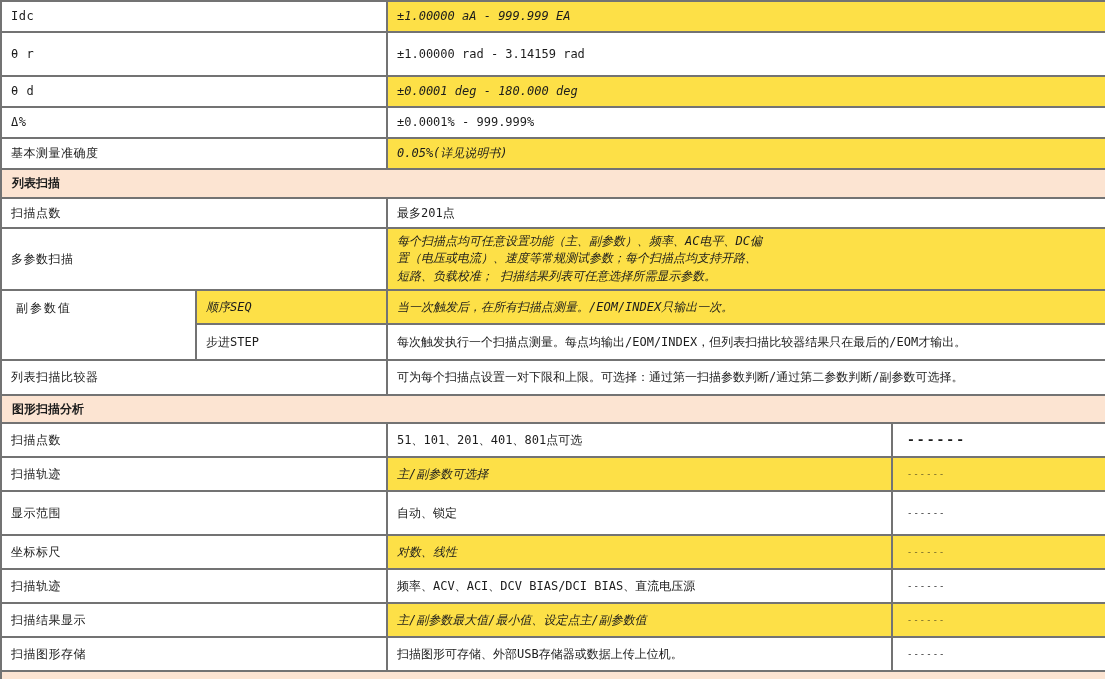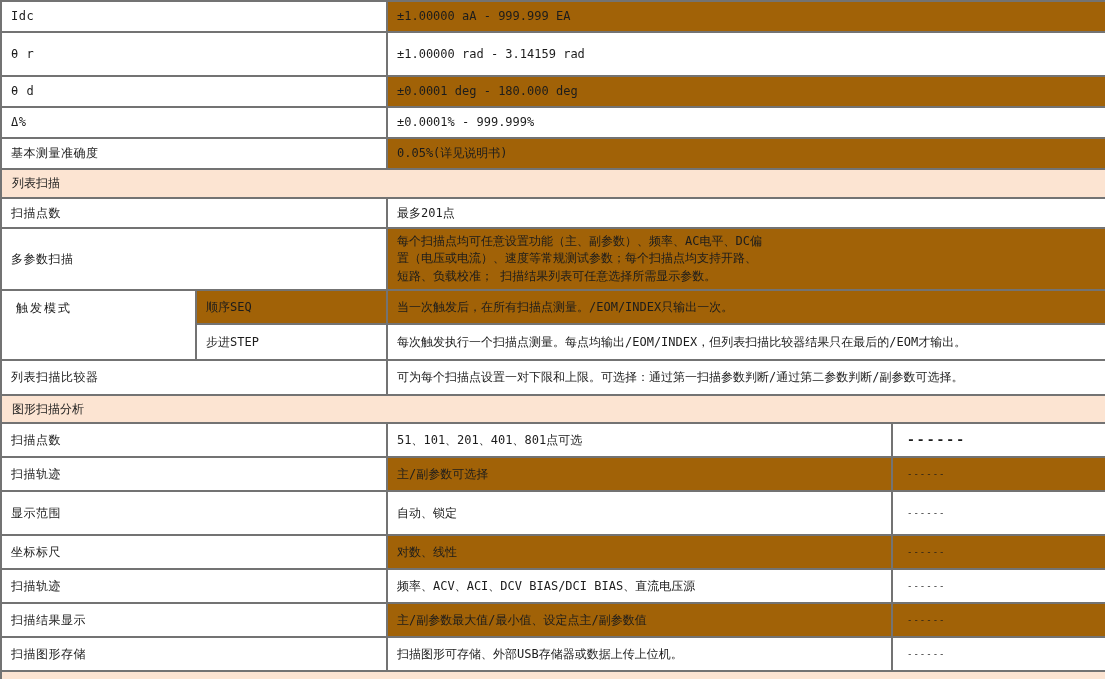--- a/index.html
+++ b/index.html
@@ -17,24 +17,25 @@
     color: #1c1c1c;
   }
   .spec-table td {
     border: 2px solid #737373;
     padding: 2px 6px 2px 9px;
     vertical-align: middle;
     overflow: hidden;
     background: #ffffff;
     line-height: 1.35;
   }
-  .spec-table td.shaded { background: #a16207; }
+  .spec-table td.shaded { background: #fde047; font-style: italic; }
   .spec-table td.section-hd {
     background: #fce4d2;
     padding-left: 10px;
+    font-weight: bold;
   }
   td.multiline {
     white-space: pre-line;
     line-height: 1.45;
   }
   td.trigger-label {
     vertical-align: top;
     padding-top: 9px;
     padding-left: 14px;
     letter-spacing: 2px;
@@ -86,21 +87,21 @@
     <td colspan="2">最多201点</td>
   </tr>
   <tr style="height:62px">
     <td colspan="2" class="label-cell">多参数扫描</td>
     <td colspan="2" class="shaded multiline">每个扫描点均可任意设置功能（主、副参数）、频率、AC电平、DC偏
 置（电压或电流）、速度等常规测试参数；每个扫描点均支持开路、
 短路、负载校准； 扫描结果列表可任意选择所需显示参数。</td>
   </tr>
 
   <tr style="height:34px">
-    <td rowspan="2" class="trigger-label">触发模式</td>
+    <td rowspan="2" class="trigger-label">副参数值</td>
     <td class="shaded">顺序SEQ</td>
     <td colspan="2" class="shaded">当一次触发后，在所有扫描点测量。/EOM/INDEX只输出一次。</td>
   </tr>
   <tr style="height:36px">
     <td>步进STEP</td>
     <td colspan="2">每次触发执行一个扫描点测量。每点均输出/EOM/INDEX，但列表扫描比较器结果只在最后的/EOM才输出。</td>
   </tr>
 
   <tr style="height:35px">
     <td colspan="2" class="label-cell">列表扫描比较器</td>

